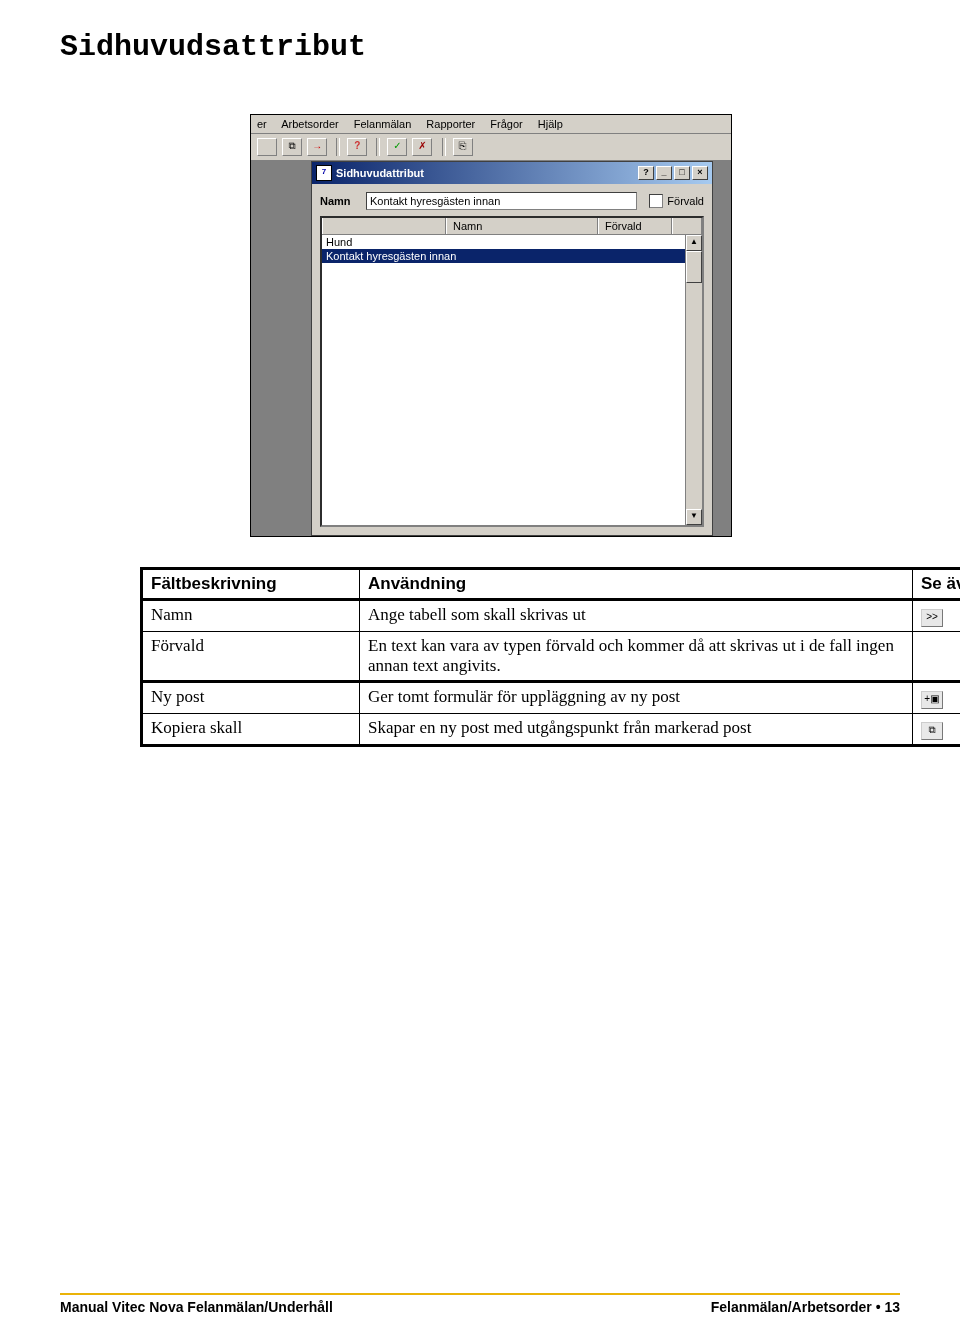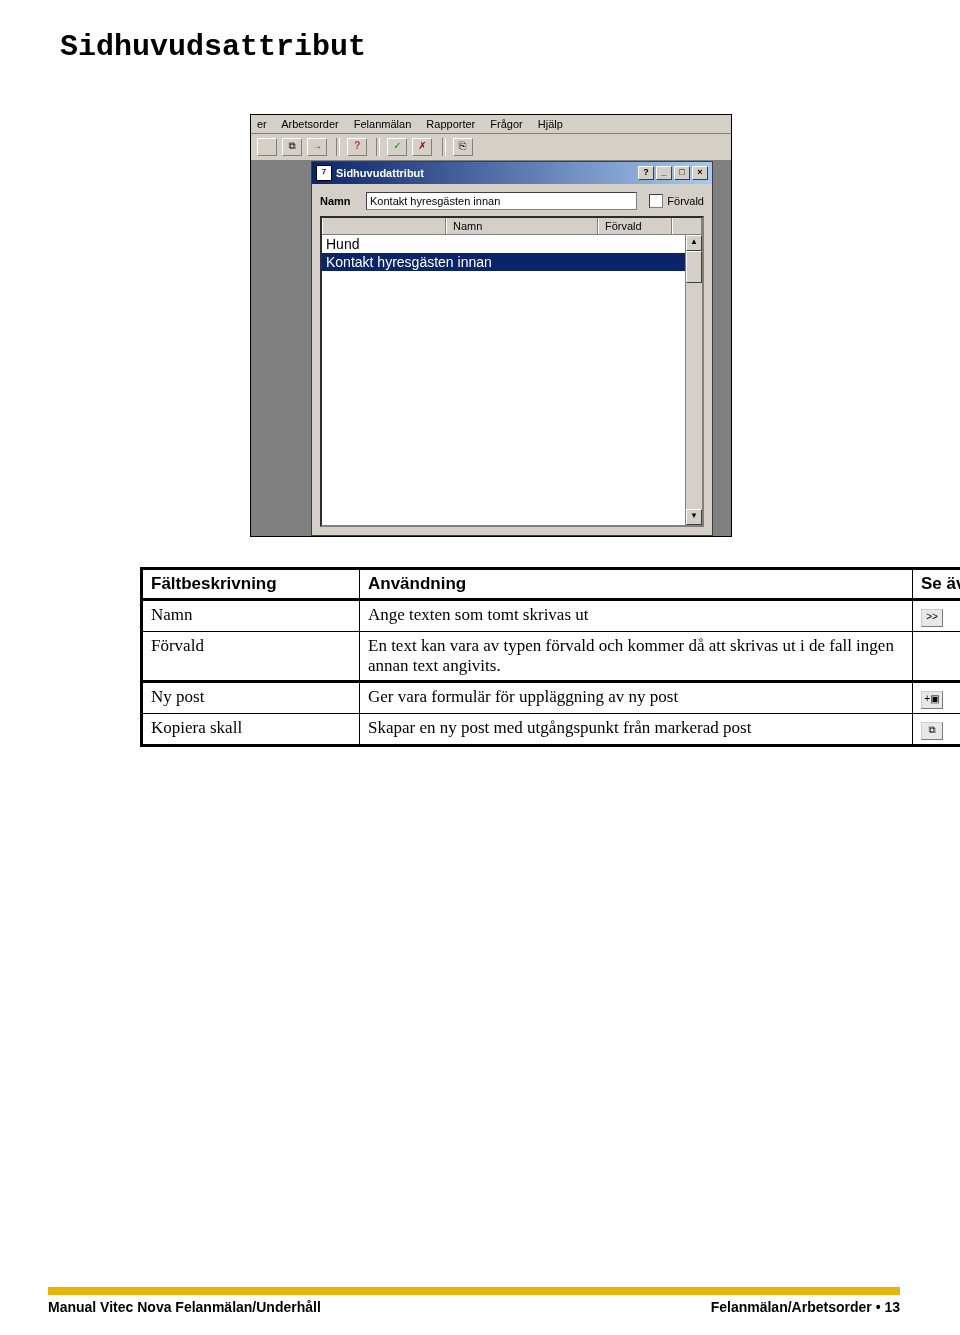--- a/index.html
+++ b/index.html
@@ -86,21 +86,21 @@
   .dlg-title .t-btn { width:14px;height:12px;background:#d4d0c8;border:1px solid #fff;border-right-color:#404040;border-bottom-color:#404040;margin-left:2px;color:#000;font-size:9px;text-align:center;line-height:10px;font-weight:bold;}
   .dlg-content { padding: 8px; }
   .fld-row { display:flex;align-items:center;margin-bottom:6px; }
   .fld-row .lbl { width:46px;font-weight:bold;font-size:11px; }
   .fld-row .inp { flex:1;height:18px;background:#fff;border:1px solid #808080;border-top-color:#404040;border-left-color:#404040;padding:1px 3px;font-size:11px;box-sizing:border-box;}
   .fld-row .chk { display:inline-block;width:12px;height:12px;background:#fff;border:1px solid #808080;border-top-color:#404040;border-left-color:#404040;margin:0 4px 0 12px;vertical-align:middle;}
   .list-wrap { border:2px inset #808080;background:#fff; }
   .list-hdr { display:flex;background:#d4d0c8;border-bottom:1px solid #808080; }
   .list-hdr div { border-right:1px solid #808080;border-left:1px solid #fff;padding:2px 6px;font-size:11px; }
   .list-body { height:290px;position:relative; }
-  .list-row { display:flex;font-size:14px; }
+  .list-row { display:flex;font-size:11px; }
   .list-row div { padding:1px 4px; }
   .list-row.sel { background:#0a246a;color:#fff; }
   .list-scroll { position:absolute;right:0;top:0;bottom:0;width:16px;background:#d4d0c8;border-left:1px solid #808080; }
   .sc-btn { height:14px;background:#d4d0c8;border:1px solid #fff;border-right-color:#404040;border-bottom-color:#404040;text-align:center;font-size:8px;line-height:12px;}
   .sc-thumb { height:30px;background:#d4d0c8;border:1px solid #fff;border-right-color:#404040;border-bottom-color:#404040;}
 
   .body-text { margin: 20px 0 4px 190px; font-size: 17px; line-height:1.35; max-width:640px;}
   .body-text.p2 { margin-top: 8px; }
 
   table.doc {
@@ -122,22 +122,22 @@
     border-top: 3px solid #000;
     border-bottom: 1px solid #000;
   }
   table.doc tr.sep td, table.doc tr.sep th { border-top: 3px solid #000; }
   .col1 { width: 200px; }
   .col3 { width: 150px; }
   .cell-icon { display:inline-block;width:20px;height:16px;border:1px outset #ccc;background:#e8e8e8;font-size:10px;text-align:center;line-height:14px;font-family:Arial,sans-serif;}
 
   .footer {
     position: absolute;
-    left: 48px; right: 60px; bottom: 20px;
-    border-top: 8px solid #eab308;
+    left: 60px; right: 60px; bottom: 20px;
+    border-top: 2px solid #eab308;
     padding-top: 4px;
     font-family: Arial, Helvetica, sans-serif;
     font-size: 14px;
     font-weight: bold;
     display: flex;
     justify-content: space-between;
   }
   .footer .bullet { font-family: Arial; }
 </style>
 </head>
@@ -217,31 +217,31 @@
 
   <table class="doc">
     <tbody>
         <tr class="sep">
       <th class="col1">Fältbeskrivning</th>
       <th>Användning</th>
       <th class="col3">Se även</th>
     </tr>
     <tr class="sep">
       <td>Namn</td>
-      <td>Ange texten som tomt skrivas ut</td>
+      <td>Ange tabell som skall skrivas ut</td>
       <td><span class="cell-icon">&gt;&gt;</span></td>
     </tr>
     <tr>
       <td>Förvald</td>
       <td>En text kan vara av typen förvald och kommer då att skrivas ut i de fall ingen annan text angivits.</td>
       <td></td>
     </tr>
     <tr class="sep">
       <td>Ny post</td>
-      <td>Ger vara formulär för uppläggning av ny post</td>
+      <td>Ger tomt formulär för uppläggning av ny post</td>
       <td><span class="cell-icon">+▣</span></td>
     </tr>
     <tr>
       <td>Kopiera skall</td>
       <td>Skapar en ny post med utgångspunkt från markerad post</td>
       <td><span class="cell-icon">⧉</span></td>
     </tr>
   </tbody>
     </table>
 

